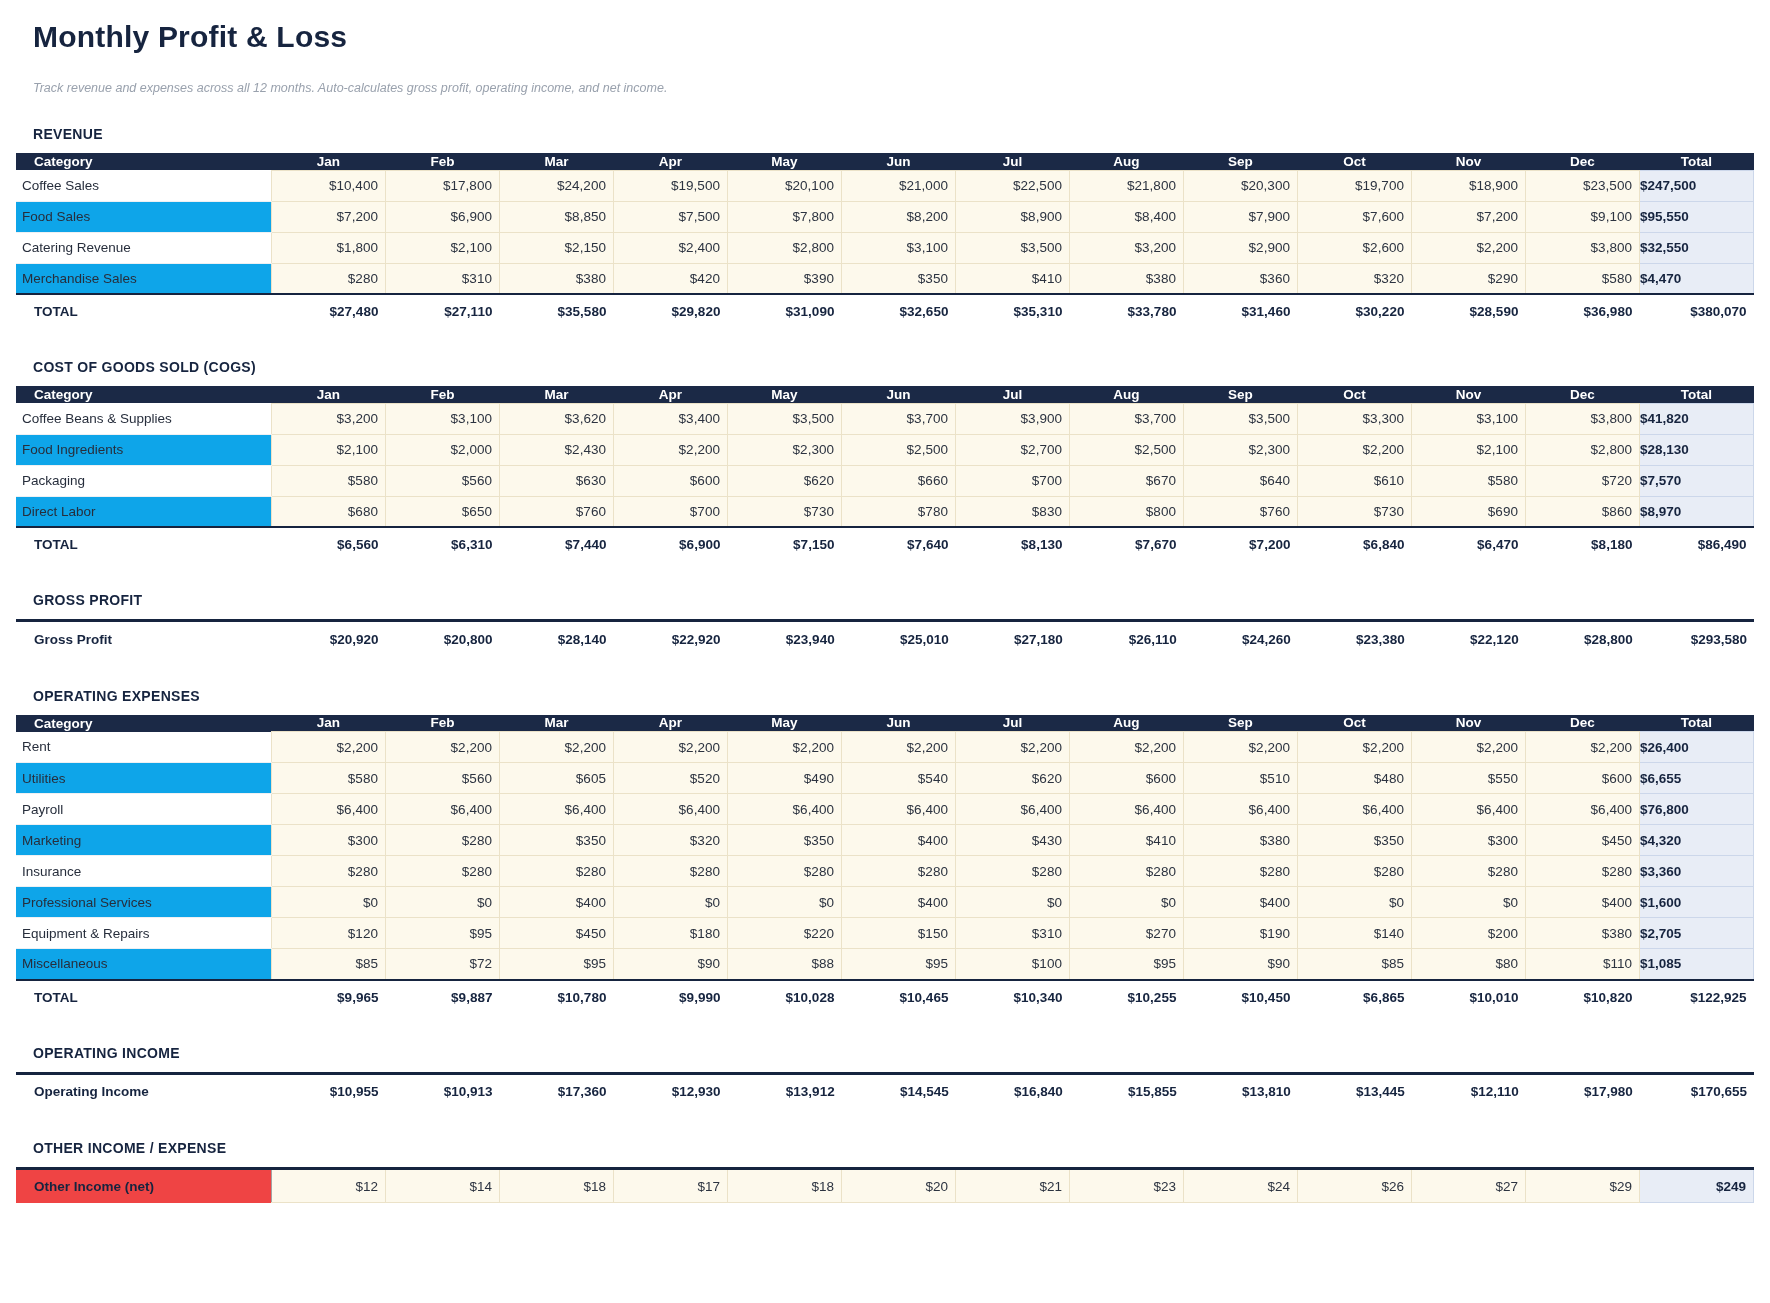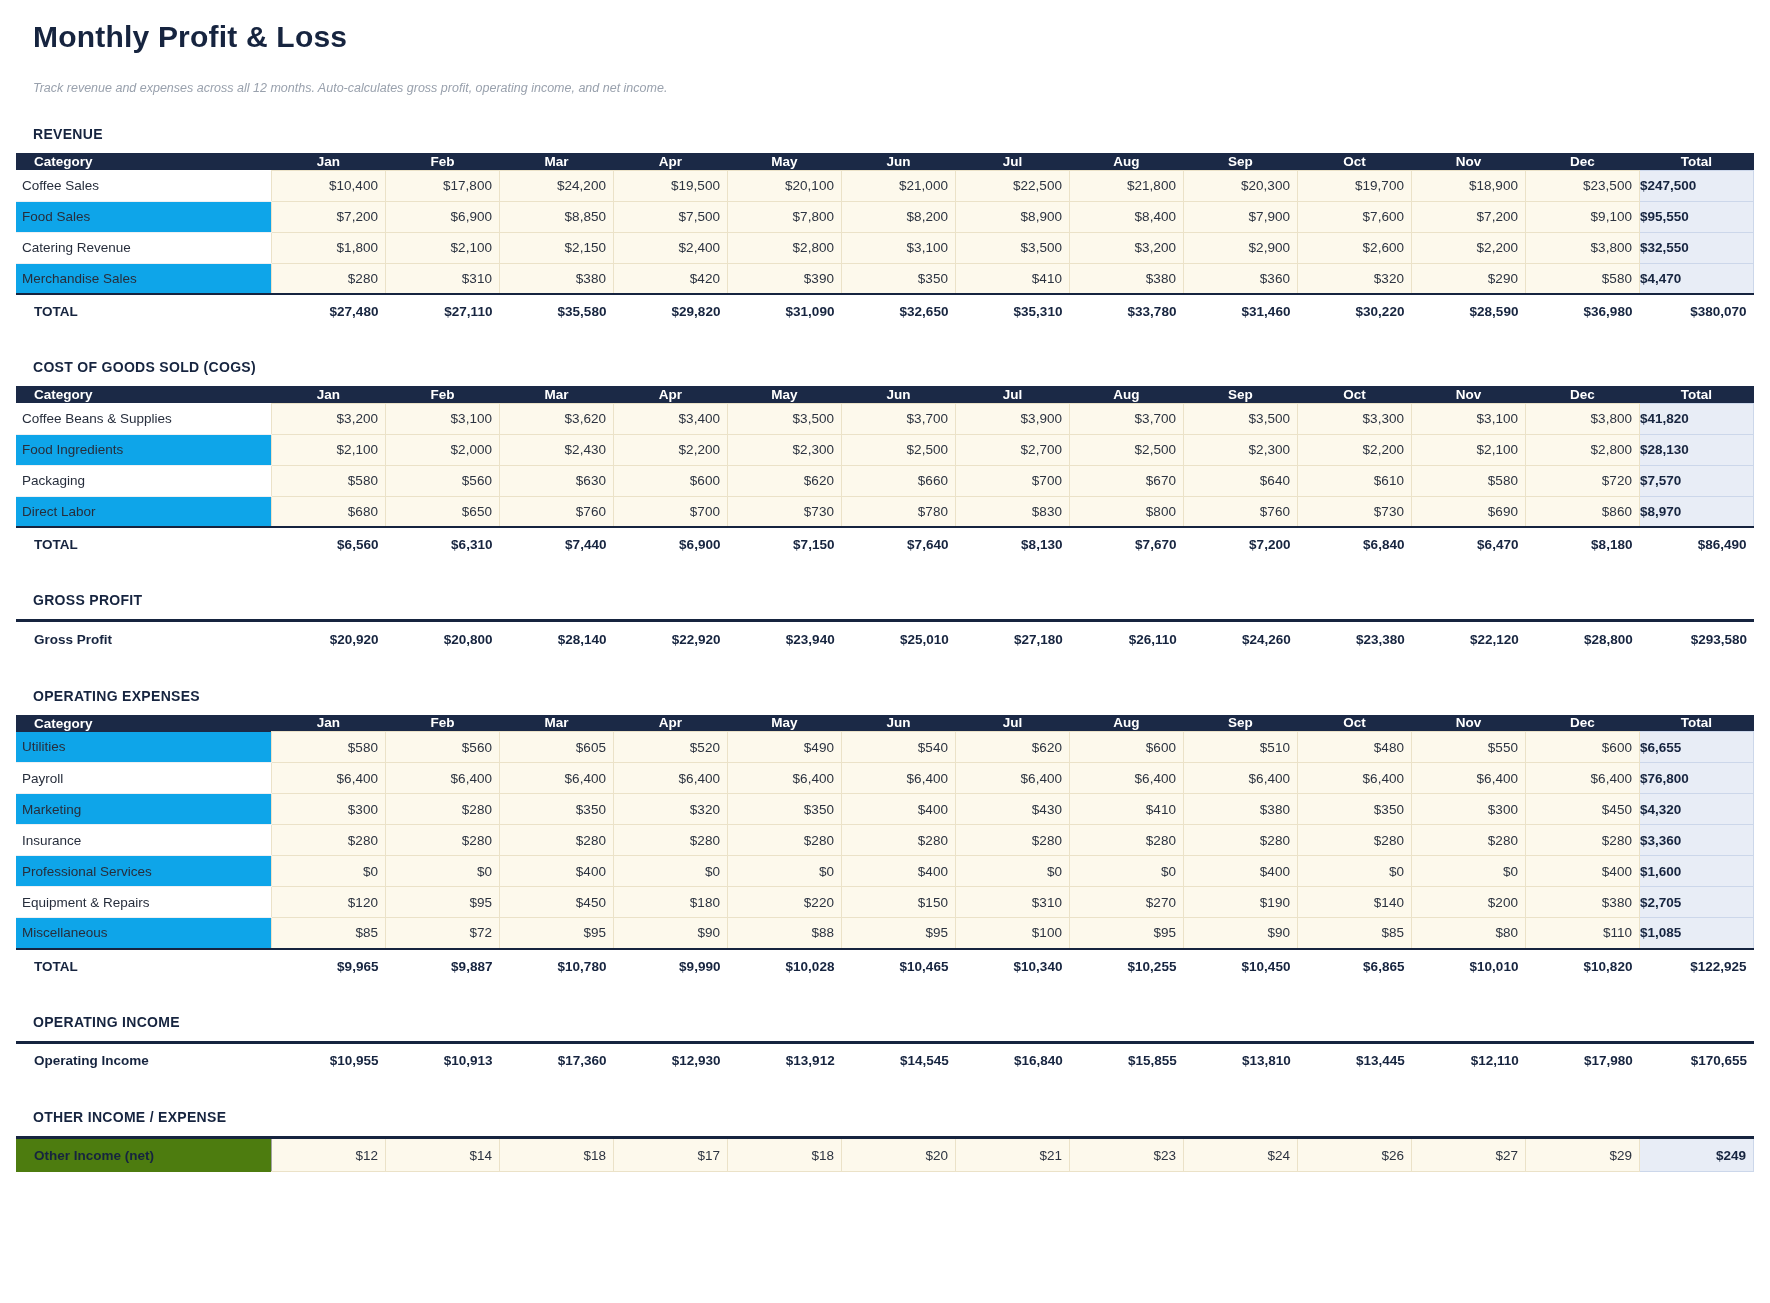--- a/index.html
+++ b/index.html
@@ -51,21 +51,21 @@
     font-weight:700;color:#16243f;height:34px;
   }
   tr.summary-row td{
     background:#ffffff;border:none;border-top:3px solid #16243f;
     font-weight:700;color:#16243f;height:36px;
   }
   tr.total-row td.lab,tr.summary-row td.lab{text-align:left;padding-left:18px;}
   tr.total-row td.num,tr.summary-row td.num{text-align:right;padding-right:7px;}
   tr.io-row td{border-top:3px solid #16243f;height:34px;}
   tr.io-row td.lab{
-    background:#4d7c0f;text-align:left;padding-left:18px;
+    background:#ef4444;text-align:left;padding-left:18px;
     font-weight:700;color:#16243f;
   }
   tr.io-row td.val{
     background:#fdf9ec;border-left:1px solid #a3a3a3;border-right:1px solid #ebe2c8;
     border-bottom:1px solid #ebe2c8;text-align:right;padding-right:7px;
     color:#2c3340;font-weight:400;
   }
   tr.io-row td.tot{
     background:#e8edf6;border-left:1px solid #ccd7ea;border-right:1px solid #ccd7ea;
     border-bottom:1px solid #ccd7ea;text-align:right;padding-right:7px;
@@ -384,20 +384,36 @@
             <th class="h-val">Jul</th>
             <th class="h-val">Aug</th>
             <th class="h-val">Sep</th>
             <th class="h-val">Oct</th>
             <th class="h-val">Nov</th>
             <th class="h-val">Dec</th>
             <th class="h-val">Total</th>
           </tr>
         </thead>
         <tbody>
+          <tr>
+            <td class="cat">Rent</td>
+            <td class="val">$2,200</td>
+            <td class="val">$2,200</td>
+            <td class="val">$2,200</td>
+            <td class="val">$2,200</td>
+            <td class="val">$2,200</td>
+            <td class="val">$2,200</td>
+            <td class="val">$2,200</td>
+            <td class="val">$2,200</td>
+            <td class="val">$2,200</td>
+            <td class="val">$2,200</td>
+            <td class="val">$2,200</td>
+            <td class="val">$2,200</td>
+            <td class="tot">$26,400</td>
+          </tr>
           <tr class="alt">
             <td class="cat">Utilities</td>
             <td class="val">$580</td>
             <td class="val">$560</td>
             <td class="val">$605</td>
             <td class="val">$520</td>
             <td class="val">$490</td>
             <td class="val">$540</td>
             <td class="val">$620</td>
             <td class="val">$600</td>

